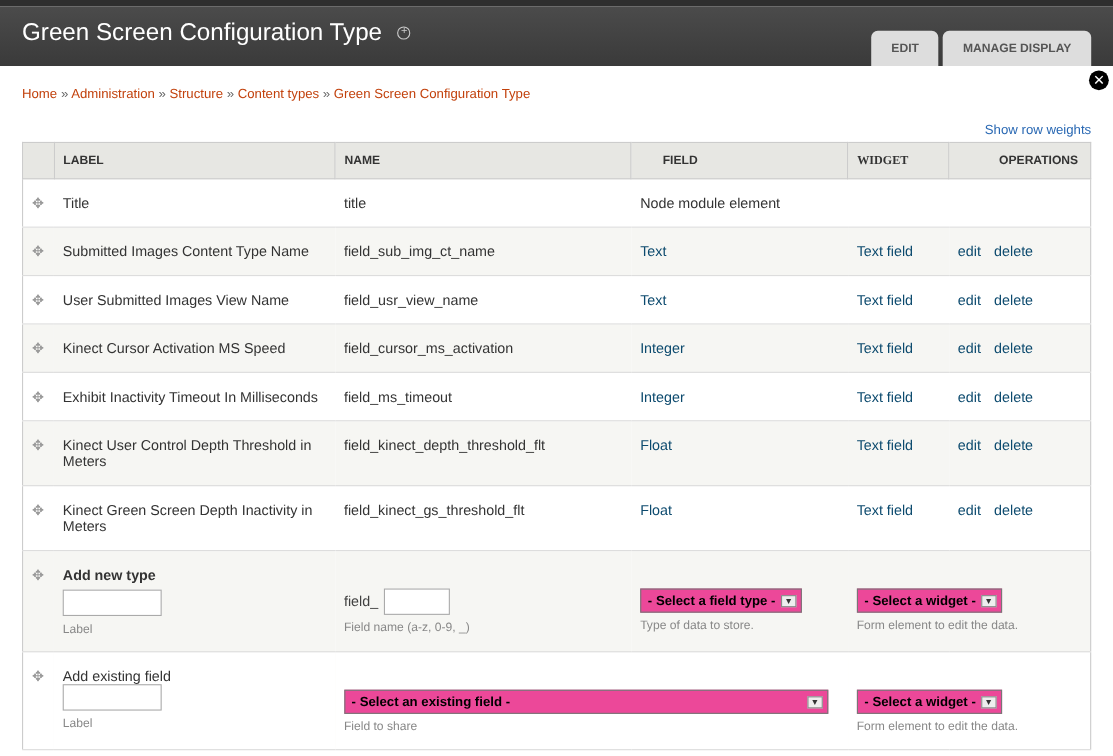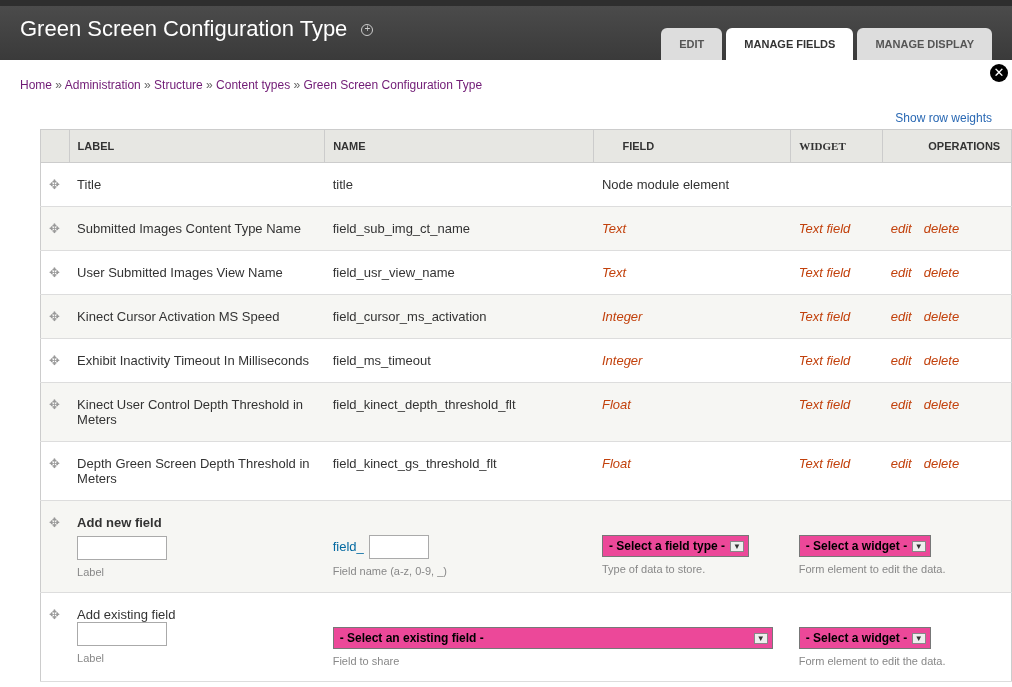--- a/index.html
+++ b/index.html
@@ -8,62 +8,61 @@
 .header { background: linear-gradient(#4b4b4b, #3a3a3a); padding: 10px 20px 18px; display: flex; align-items: center; justify-content: space-between; }
 .page-title { color: #fff; font-size: 22px; font-weight: normal; }
 .gear-icon { display: inline-block; width: 12px; height: 12px; border: 1px solid #ccc; border-radius: 50%; position: relative; margin-left: 8px; vertical-align: middle; }
 .gear-icon::after { content: "+"; position: absolute; left: 2px; top: -2px; font-size: 10px; color: #ccc; }
 .tabs { display: flex; gap: 4px; align-self: flex-end; margin-bottom: -18px; }
 .tab { background: #ddd; border-top-left-radius: 6px; border-top-right-radius: 6px; padding: 10px 18px; font-size: 11px; font-weight: bold; color: #555; text-transform: uppercase; cursor: pointer; }
 .tab.active { background: #fff; color: #333; }
 .body { background: #fff; padding: 18px 20px; position: relative; }
 .close-icon { position: absolute; right: 4px; top: 4px; background: #000; color: #fff; width: 18px; height: 18px; border-radius: 50%; text-align: center; line-height: 17px; font-size: 13px; cursor: pointer; }
 .breadcrumb { color: #666; margin-bottom: 18px; font-size: 12px; }
-.breadcrumb a { color: #701a75; text-decoration: none; }
+.breadcrumb a { color: #c2410c; text-decoration: none; }
 .row-weights { text-align: right; margin-bottom: 4px; }
 .row-weights a { color: #2968b3; text-decoration: none; font-size: 12px; margin-left: 44px; }
-table { width: 100%; border-collapse: collapse; border: 1px solid #ccc; margin-left: 20px; }
+table { width: 100%; border-collapse: collapse; border: 1px solid #ccc; }
 thead th { background: #e7e7e3; border: 1px solid #ccc; text-align: left; padding: 10px 8px; font-size: 11px; text-transform: uppercase; color: #333; }
 tbody tr { border-bottom: 1px solid #ddd; }
 tbody tr:nth-child(even) { background: #f6f6f3; }
 tbody td { padding: 14px 8px; vertical-align: top; color: #333; }
 .drag-handle { color: #999; cursor: move; width: 18px; text-align: center; }
-.link { color: #c2410c; text-decoration: none; font-style: italic; }
+.link { color: #0c4a6e; text-decoration: none; }
 .ops a { margin-right: 12px; }
 .add-section td { background: #f6f6f3; }
 .add-section .row-label { font-weight: bold; padding-bottom: 6px; }
 .add-existing td { background: #fff; }
 .input-text { border: 1px solid #aaa; padding: 4px; width: 90px; font-size: 12px; }
 .input-text.small { width: 60px; }
 .select { border: 1px solid #777; padding: 3px 22px 3px 6px; font-size: 12px; font-weight: bold; background: #ec4899; appearance: none; position: relative; }
 .select-wrap { display: inline-block; position: relative; }
 .select-wrap::after { content: "▼"; font-size: 8px; position: absolute; right: 5px; top: 6px; pointer-events: none; border: 1px solid #888; padding: 0 2px; background: #eee; }
 .select-wrap.wide .select { min-width: 440px; }
 .helper { color: #888; font-size: 11px; margin-top: 6px; }
 .label-cell { width: 250px; }
 .name-cell { width: 260px; }
 .field-cell { width: 190px; padding-left: 28px; }
 .widget-cell { width: 90px; font-family: Liberation Serif, serif; }
 .ops-cell { width: 120px; padding-left: 45px; }
 td.handle-cell { width: 28px; }
-.machine-prefix { color: #0369a1; margin-right: 2px; text-align: center; }
+.machine-prefix { color: #404040; margin-right: 2px; text-align: center; }
 </style>
 </head>
 <body>
 
 <div class="topbar"></div>
 
 <div class="header">
   <h1 class="page-title">
     <span>Green Screen Configuration Type</span>
     <span class="gear-icon"></span>
   </h1>
   <div class="tabs">
     <div class="tab">EDIT</div>
-    <div class="tab active">MANAGE FIELDS</div>
     <div class="tab">MANAGE DISPLAY</div>
   </div>
 </div>
 
 <div class="body">
   <div class="close-icon">✕</div>
 
   <div class="breadcrumb">
     <a href="#">Home</a> »
     <a href="#">Administration</a> »
@@ -131,32 +130,32 @@
         <tr>
           <td class="handle-cell"><span class="drag-handle">✥</span></td>
           <td>Kinect User Control Depth Threshold in Meters</td>
           <td>field_kinect_depth_threshold_flt</td>
           <td><a href="#" class="link">Float</a></td>
           <td><a href="#" class="link">Text field</a></td>
           <td class="ops"><a href="#" class="link">edit</a><a href="#" class="link">delete</a></td>
         </tr>
         <tr>
           <td class="handle-cell"><span class="drag-handle">✥</span></td>
-          <td>Depth Green Screen Depth Threshold in Meters</td>
+          <td>Kinect Green Screen Depth Inactivity in Meters</td>
           <td>field_kinect_gs_threshold_flt</td>
           <td><a href="#" class="link">Float</a></td>
           <td><a href="#" class="link">Text field</a></td>
           <td class="ops"><a href="#" class="link">edit</a><a href="#" class="link">delete</a></td>
         </tr>
       </tbody>
     <tbody>
       <tr class="add-section">
         <td class="handle-cell"><span class="drag-handle">✥</span></td>
         <td>
-          <div class="row-label">Add new field</div>
+          <div class="row-label">Add new type</div>
           <input type="text" class="input-text" style="">
           <div class="helper">Label</div>
         </td>
         <td>
           <div style="height:20px"></div>
           <span class="machine-prefix">field_</span>
           <input type="text" class="input-text small" style="">
           <div class="helper">Field name (a-z, 0-9, _)</div>
         </td>
         <td>

